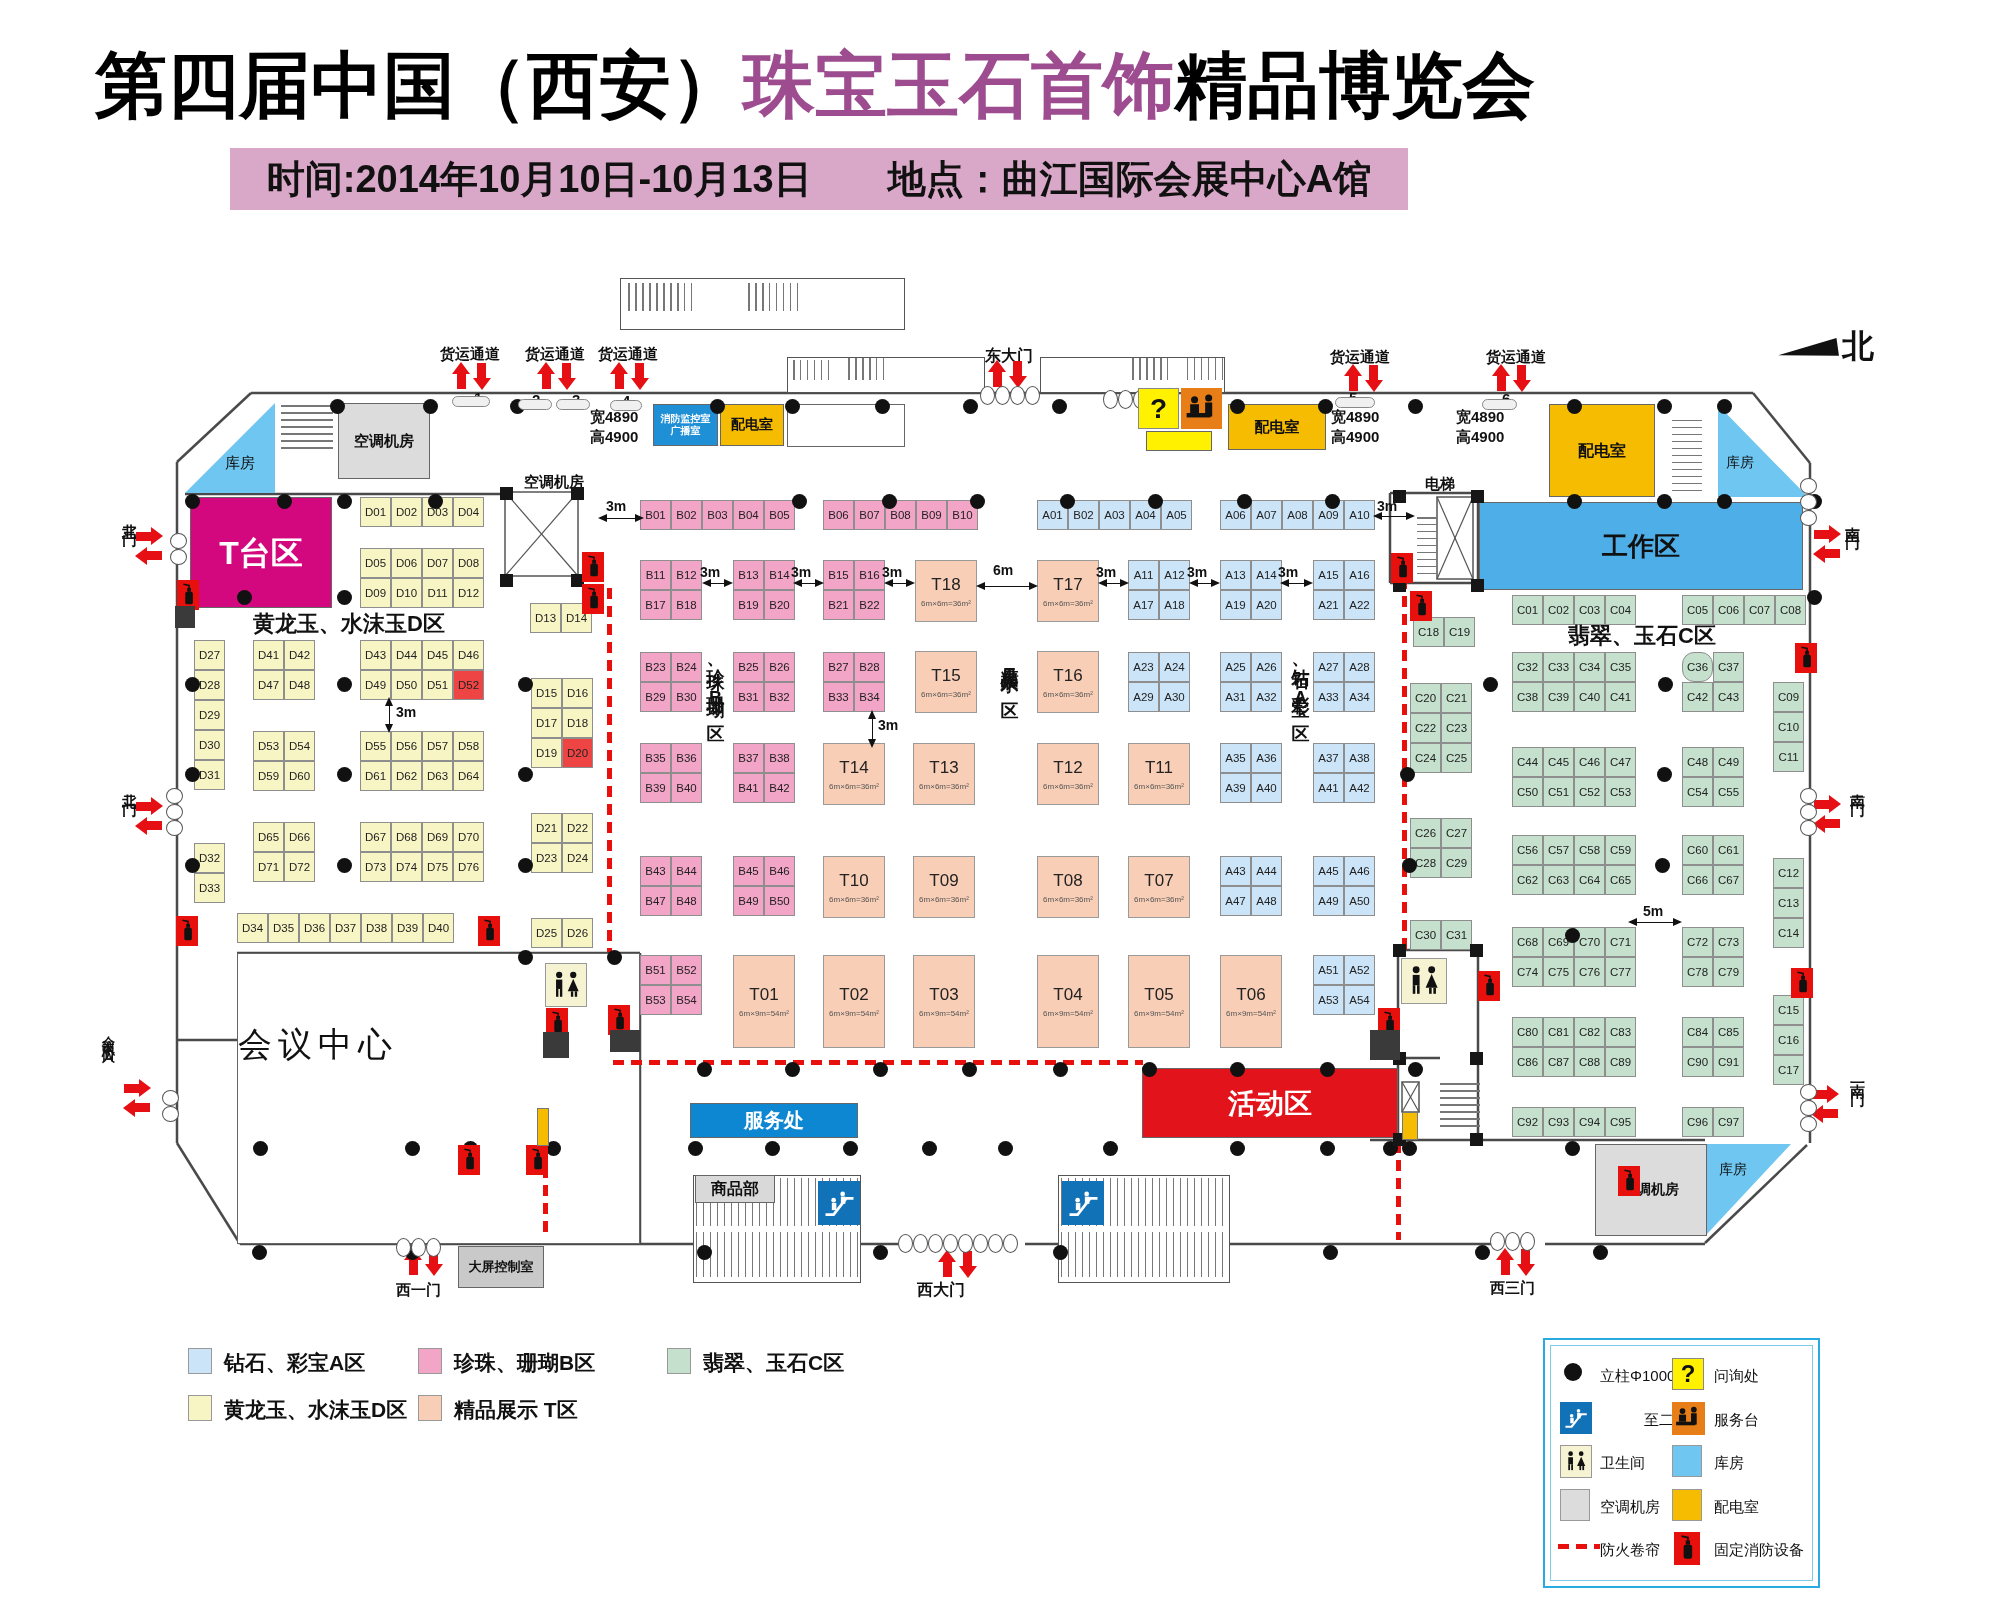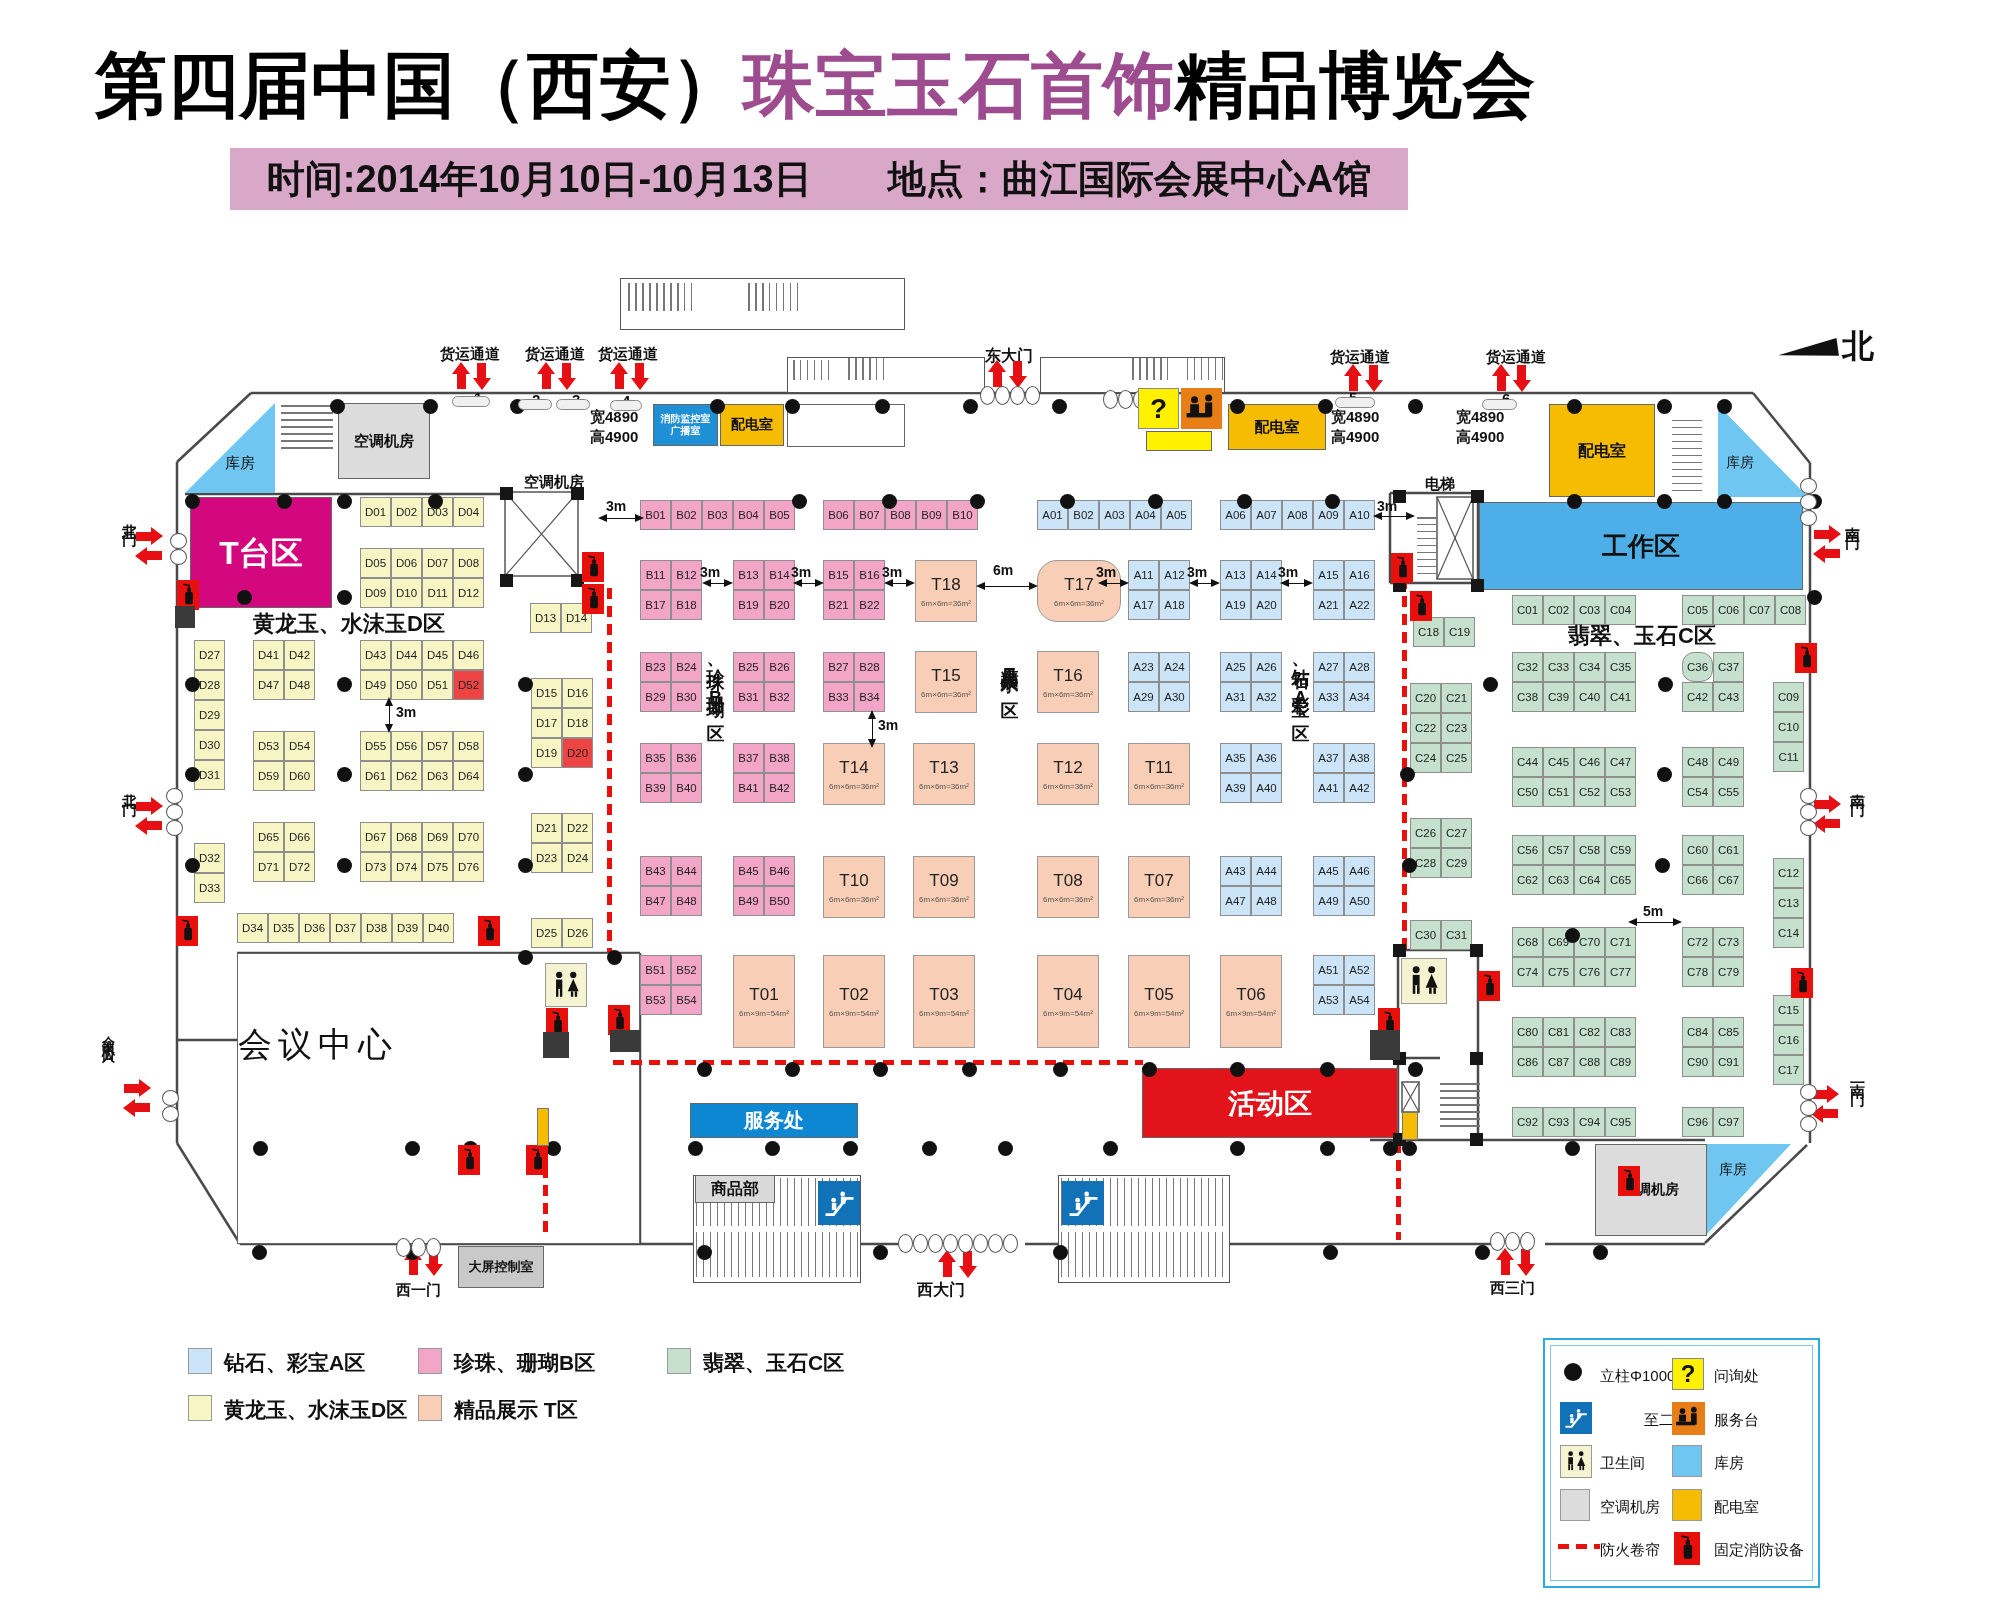--- a/index.html
+++ b/index.html
@@ -542,21 +542,21 @@
         <div class="cell zc" style="background: rgb(197, 225, 205);">C95</div>
       </div>
       <div class="abs bgrp" style="left: 1682px; top: 1107px; width: 62px; height: 30px; grid-template-columns: repeat(2, 1fr);">
         <div class="cell zc" style="background: rgb(197, 225, 205);">C96</div>
         <div class="cell zc" style="background: rgb(197, 225, 205);">C97</div>
       </div>
       <div class="abs tbooth" style="left: 915px; top: 560px; width: 62px; height: 62px; background: rgb(248, 206, 182);">
         <div class="tl">T18</div>
         <div class="ts">6m×6m=36m²</div>
       </div>
-      <div class="abs tbooth" style="left: 1037px; top: 560px; width: 84px; height: 62px; background: rgb(248, 206, 182); border-radius: 20px;">
+      <div class="abs tbooth" style="left: 1037px; top: 560px; width: 62px; height: 62px; background: rgb(248, 206, 182);">
         <div class="tl">T17</div>
         <div class="ts">6m×6m=36m²</div>
       </div>
       <div class="abs tbooth" style="left: 915px; top: 651px; width: 62px; height: 62px; background: rgb(248, 206, 182);">
         <div class="tl">T15</div>
         <div class="ts">6m×6m=36m²</div>
       </div>
       <div class="abs tbooth" style="left: 1037px; top: 651px; width: 62px; height: 62px; background: rgb(248, 206, 182);">
         <div class="tl">T16</div>
         <div class="ts">6m×6m=36m²</div>

